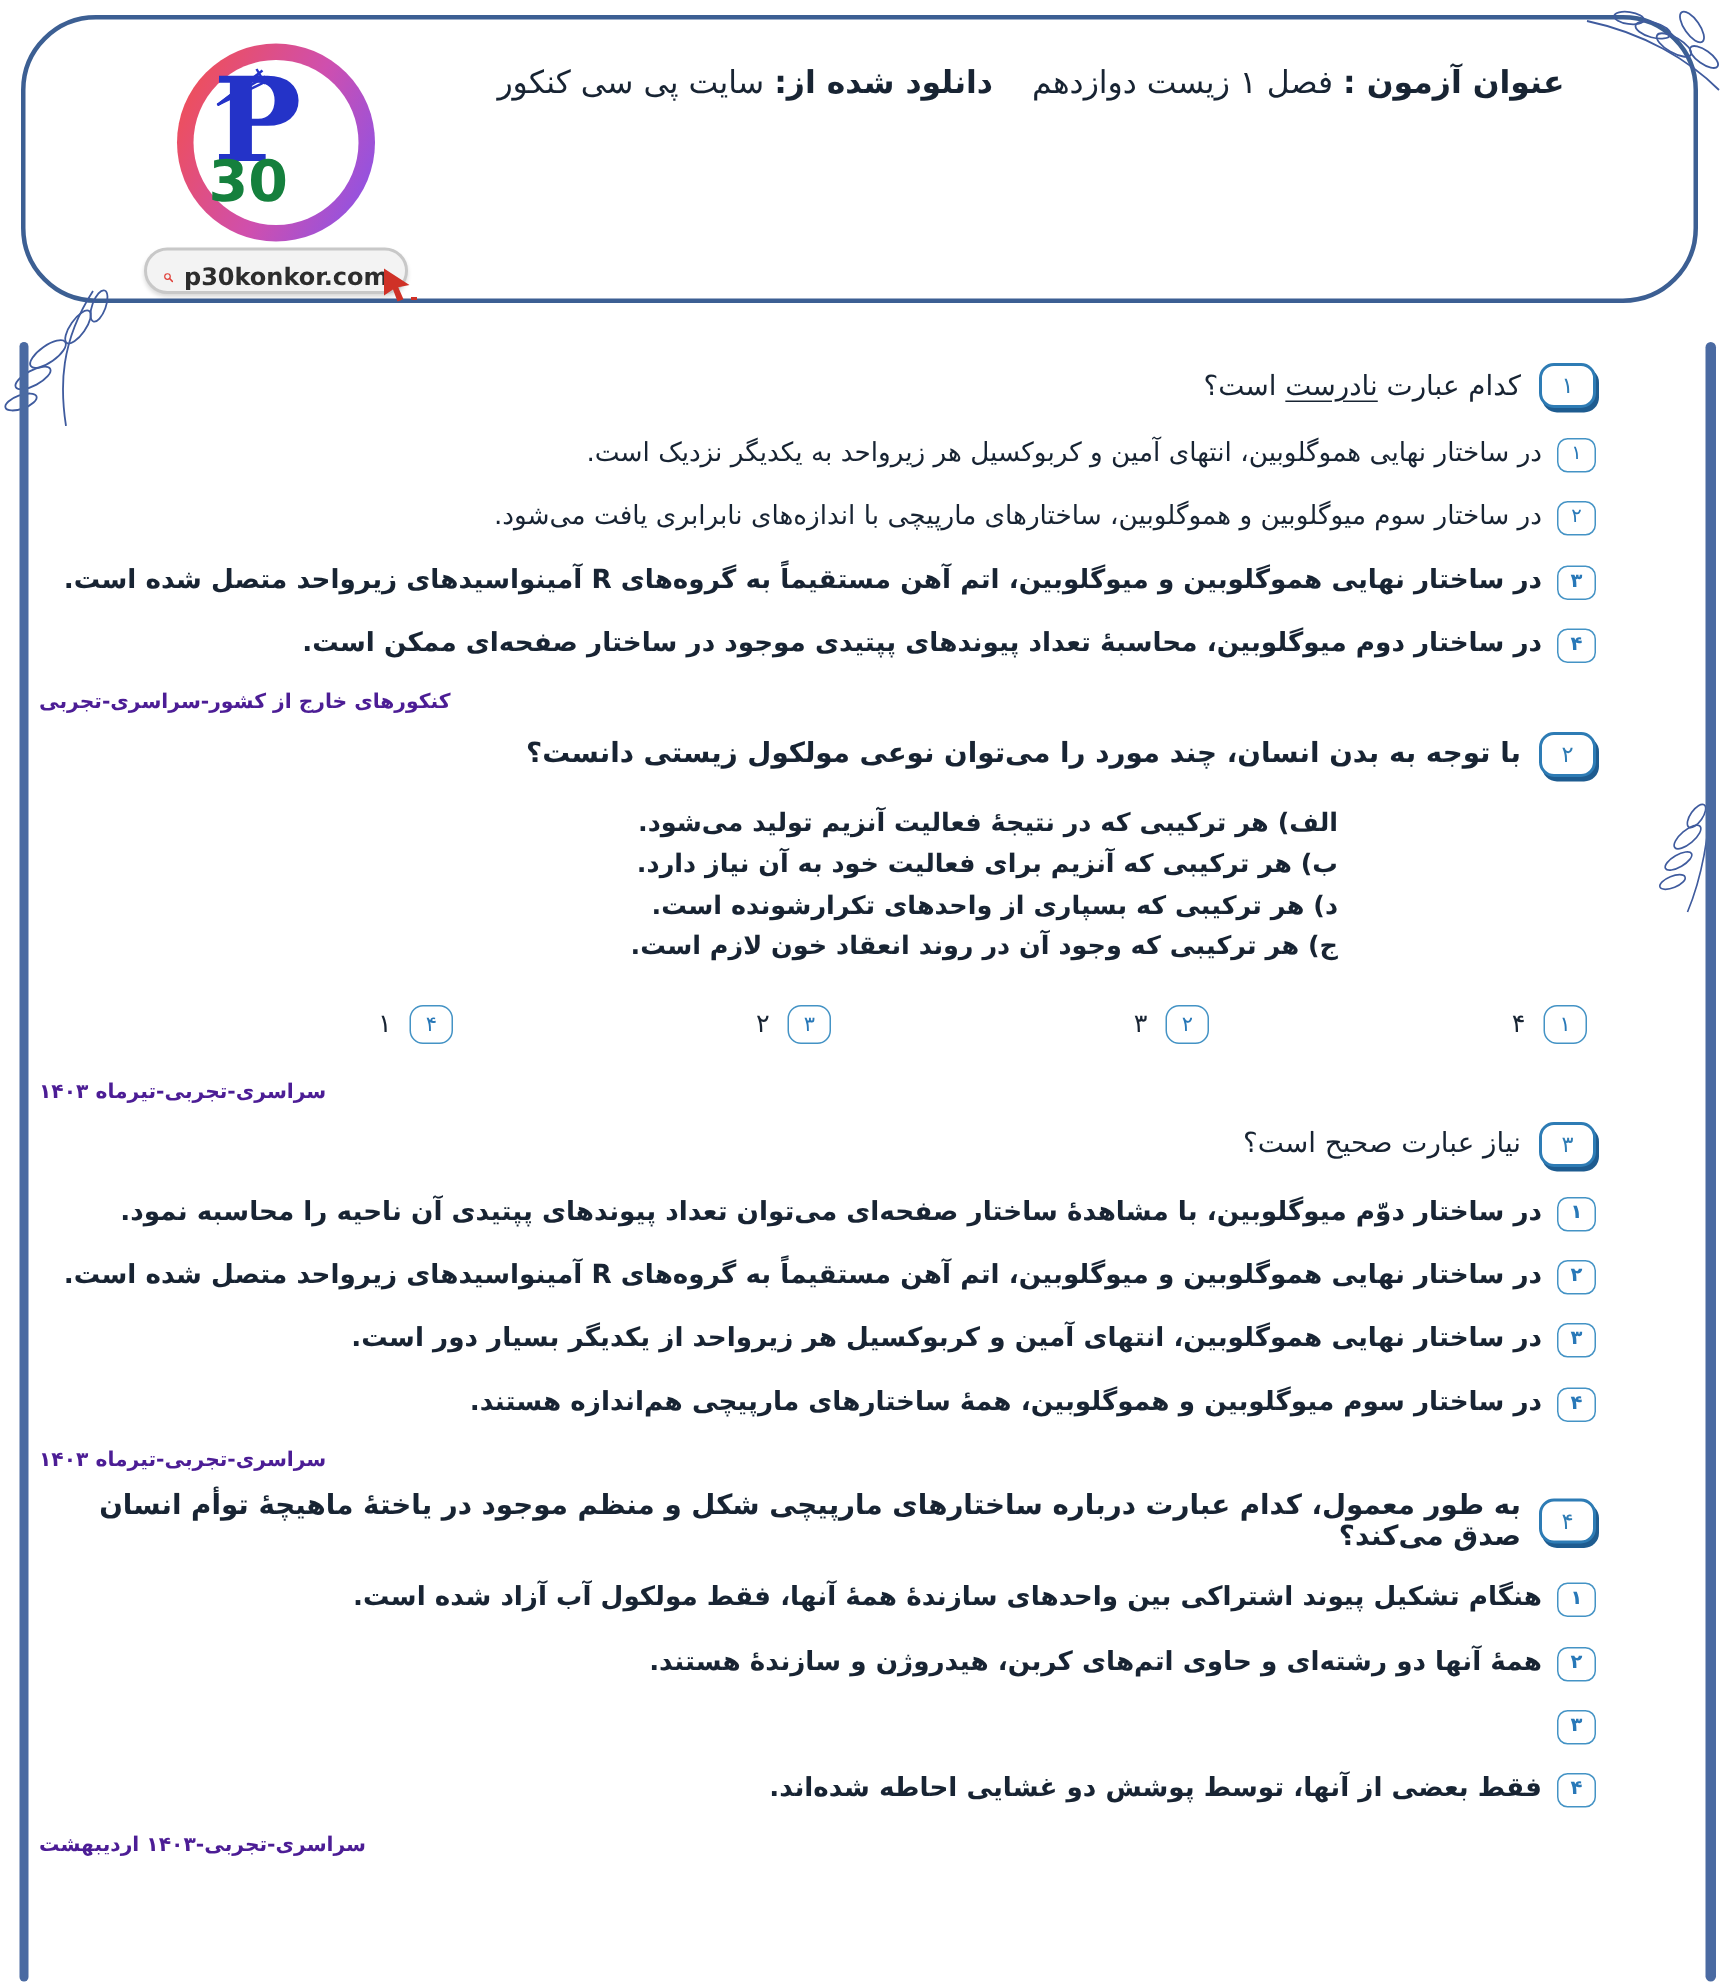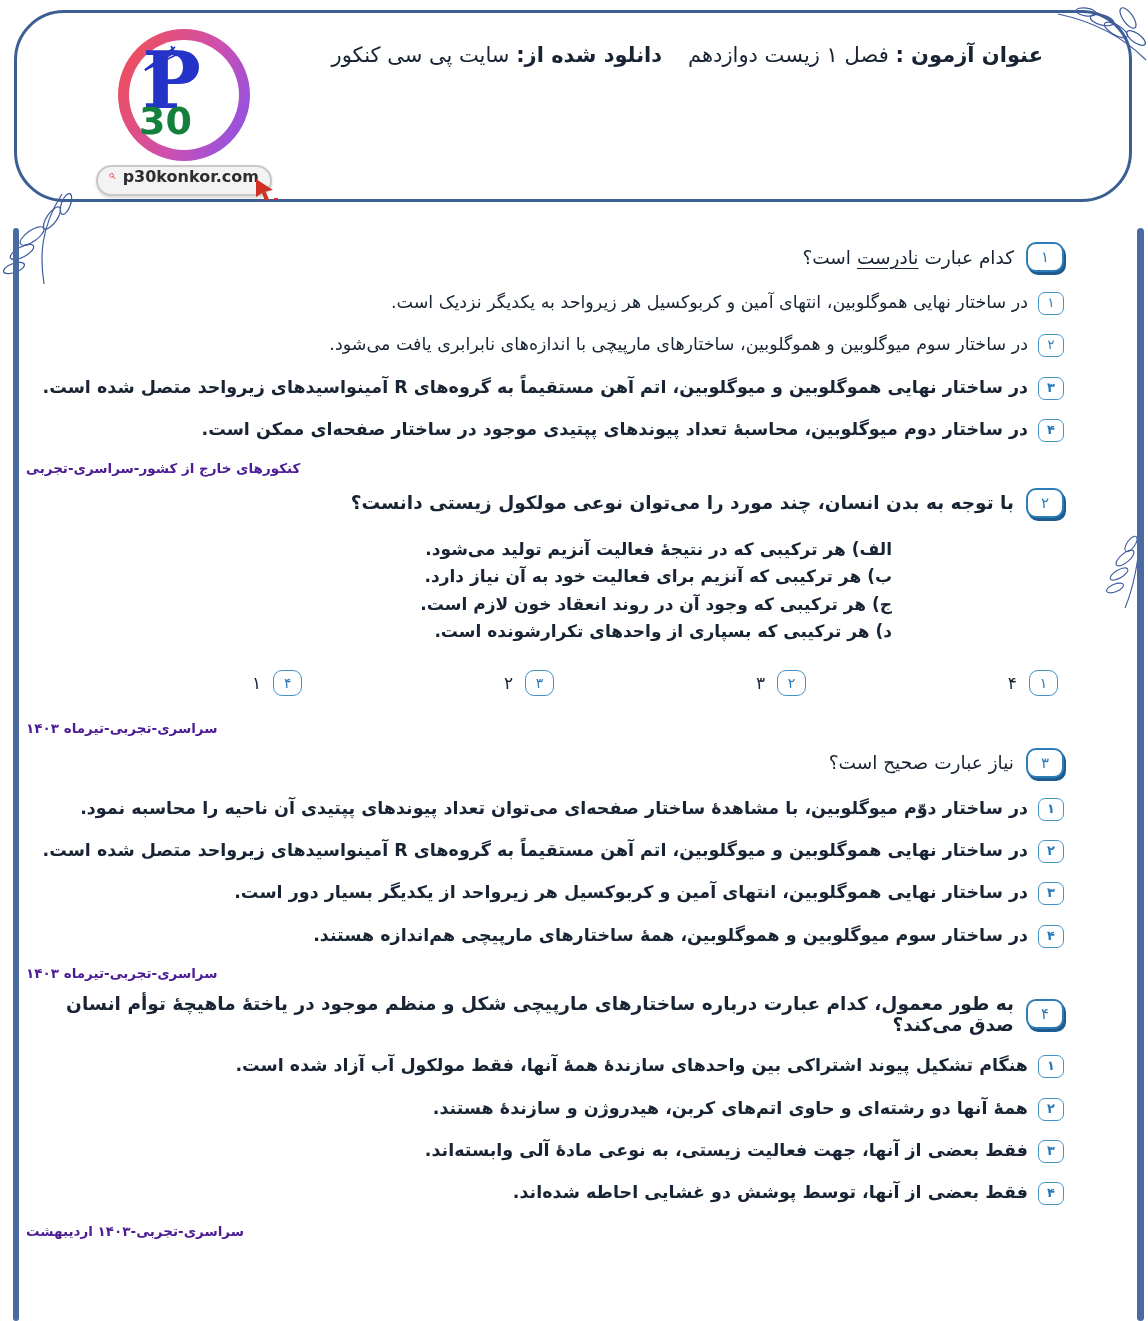--- a/index.html
+++ b/index.html
@@ -39,21 +39,21 @@
   }
   .logo-30 {
     position:absolute; bottom:10px; left:10px;
     font-weight:bold; font-size:38px; line-height:1; color:#15803d;
   }
   .book-icon { position:absolute; top:4px; left:12px; }
   .pill {
     position:relative; margin:4px auto 0; width:176px; height:31px;
     background:#f3f3f3; border:2px solid #c8c8c8; border-radius:16px;
     box-shadow:0 2px 3px rgba(0,0,0,.15);
-    display:flex; align-items:flex-start; gap:7px; padding:0 11px; direction:ltr;
+    display:flex; align-items:flex-end; gap:7px; padding:0 11px; direction:ltr;
   }
   .pill-text { font-weight:bold; font-size:16px; color:#2d2d2d; }
   .cursor-icon { position:absolute; right:-8px; bottom:-10px; }
 
   
   .bar { position:absolute; top:228px; bottom:0; background:#4a6aa2; border-radius:4px; }
   .bar-right { right:4px; width:7px; }
   .bar-left  { left:13px; width:6px; }
 
   
@@ -208,22 +208,22 @@
     </section>
 
     <section>
       <div class="q-head">
         <span class="q-badge">۲</span>
         <span class="q-text bold">با توجه به بدن انسان، چند مورد را می‌توان نوعی مولکول زیستی دانست؟</span>
       </div>
       <div class="q2-items bold">
         <div>الف) هر ترکیبی که در نتیجۀ فعالیت آنزیم تولید می‌شود.</div>
         <div>ب) هر ترکیبی که آنزیم برای فعالیت خود به آن نیاز دارد.</div>
+        <div>د) هر ترکیبی که بسپاری از واحدهای تکرارشونده است.</div>
         <div>ج) هر ترکیبی که وجود آن در روند انعقاد خون لازم است.</div>
-        <div>د) هر ترکیبی که بسپاری از واحدهای تکرارشونده است.</div>
       </div>
       <div class="ans-row">
         <span class="ans-group">
           <span class="ans-badge">۱</span>
           <span>۴</span>
         </span>
         <span class="ans-group">
           <span class="ans-badge">۲</span>
           <span>۳</span>
         </span>
@@ -271,21 +271,20 @@
       <div class="opt bold">
         <span class="opt-badge">۱</span>
         <span>هنگام تشکیل پیوند اشتراکی بین واحدهای سازندۀ همۀ آنها، فقط مولکول آب آزاد شده است.</span>
       </div>
       <div class="opt bold">
         <span class="opt-badge">۲</span>
         <span>همۀ آنها دو رشته‌ای و حاوی اتم‌های کربن، هیدروژن و سازندۀ هستند.</span>
       </div>
       <div class="opt bold">
         <span class="opt-badge">۳</span>
-        <span>فقط بعضی از آنها، جهت فعالیت زیستی، به نوعی مادۀ آلی وابسته‌اند.</span>
       </div>
       <div class="opt bold">
         <span class="opt-badge">۴</span>
         <span>فقط بعضی از آنها، توسط پوشش دو غشایی احاطه شده‌اند.</span>
       </div>
       <div class="src">سراسری-تجربی-۱۴۰۳ اردیبهشت</div>
     </section>
 
   </main>
 </div>

